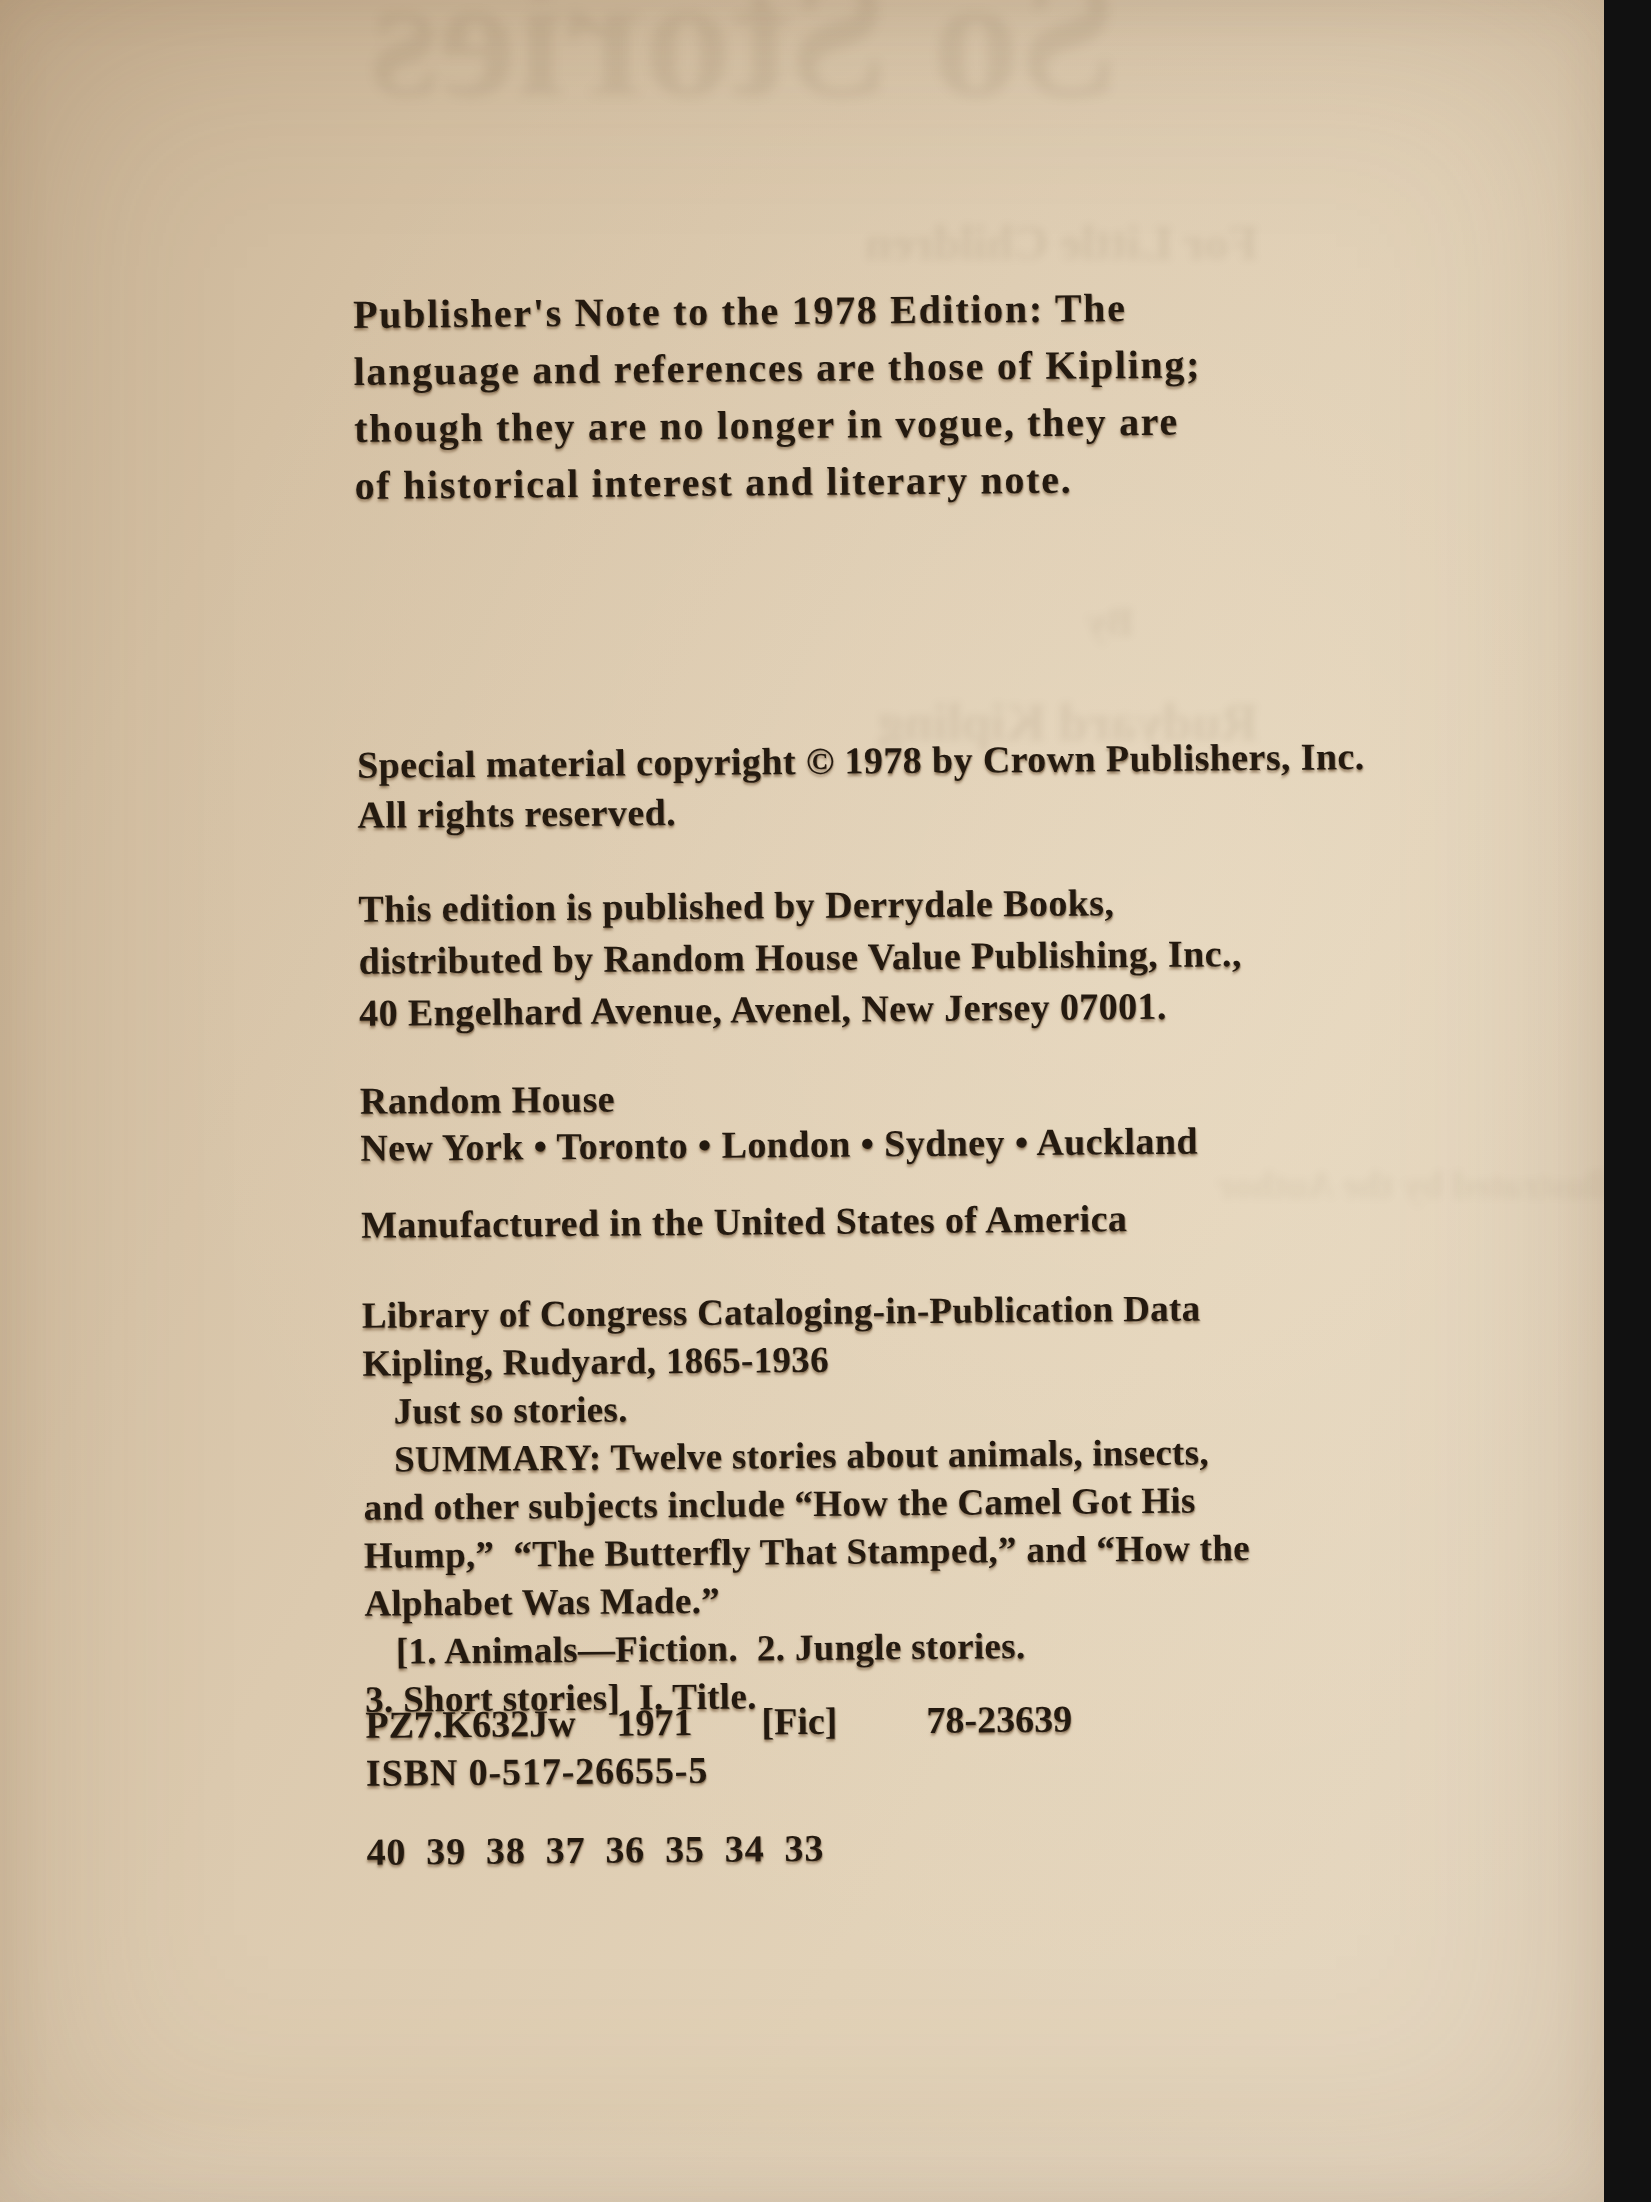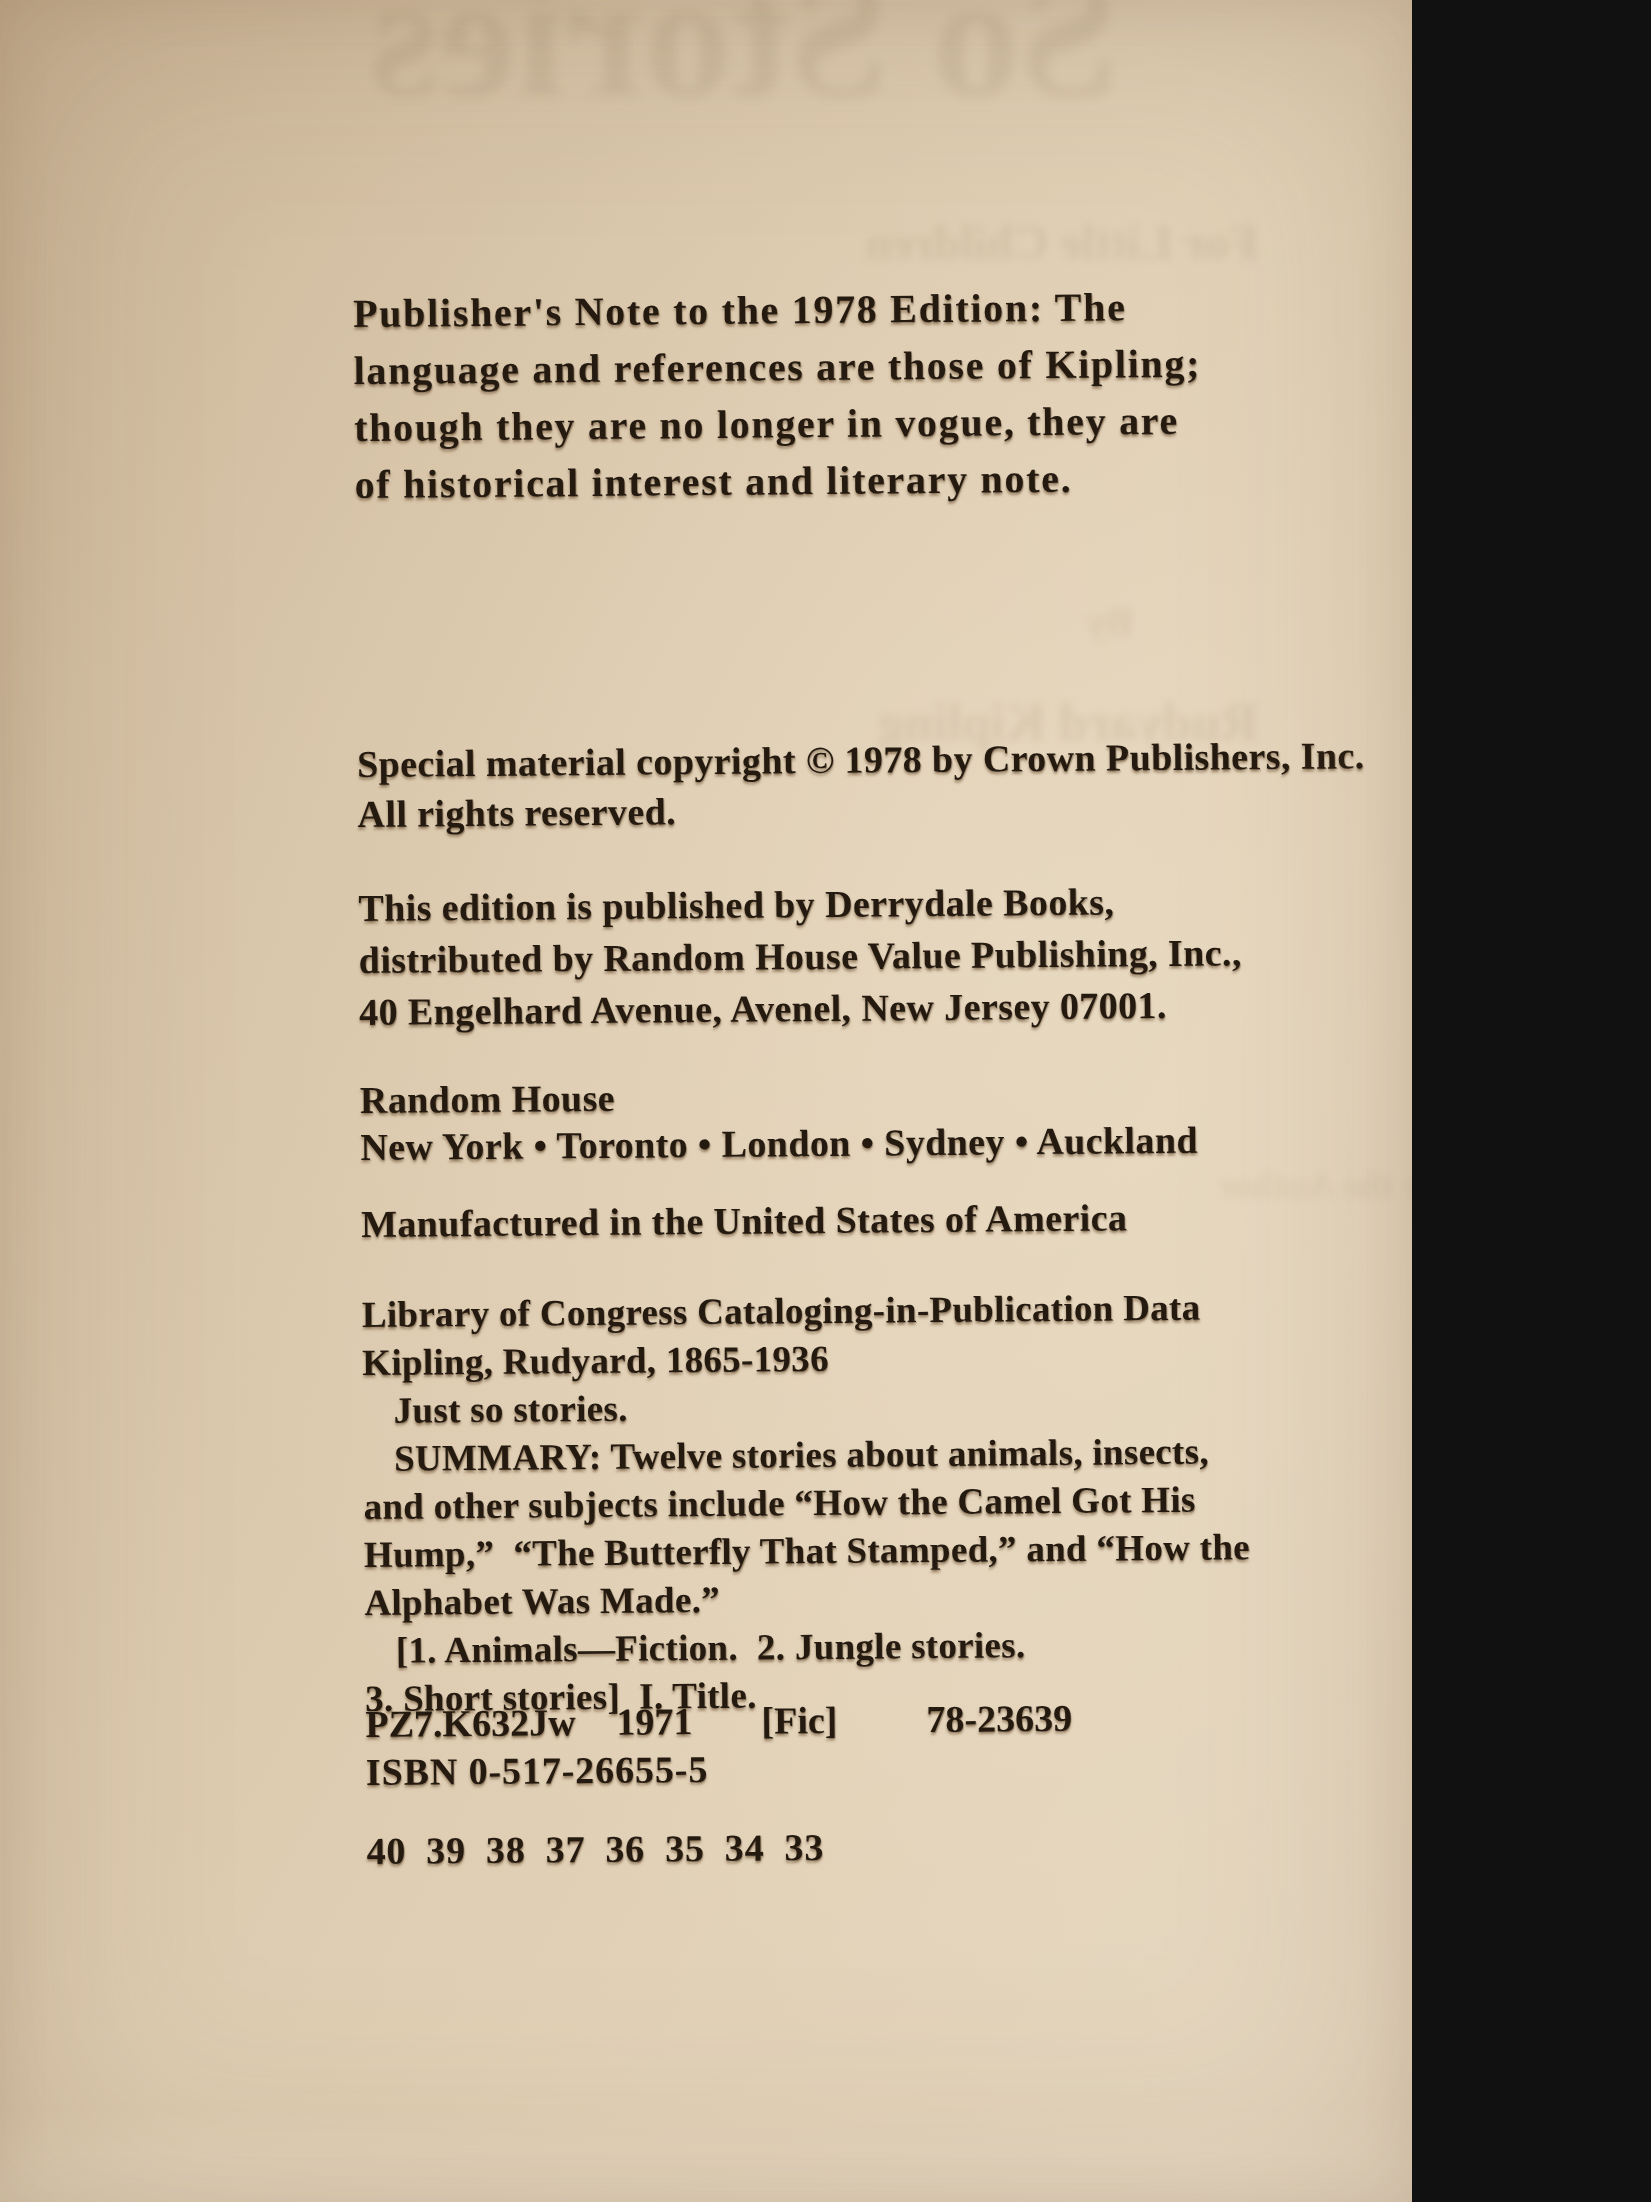--- a/index.html
+++ b/index.html
@@ -1,23 +1,24 @@
 <!DOCTYPE html>
 <html style="font-size:13.8px"><head>
 <meta charset="utf-8">
 <style>
   html,body { margin:0; padding:0; background:#111; }
   .photo {
     position:relative;
-    width:1412px; height:2203px;
+    width:1580px; height:2203px;
     overflow:hidden;
     background:
       radial-gradient(ellipse at 72% 42%, rgba(255,246,228,0.22), rgba(255,246,228,0) 62%),
       linear-gradient(118deg, #c8b294 0%, #d4c0a3 18%, #dccaaf 42%, #e2d2b8 68%, #e6d8c2 100%);
     font-family:"Liberation Serif","DejaVu Serif",serif;
+    padding-left:24px;
   }
   .photo::after {
     content:""; position:absolute; inset:0; pointer-events:none;
     box-shadow: inset 0 0 224px rgba(124,92,58,0.25), inset 0 0 52px rgba(124,92,58,0.12);
   }
   .bottom-sheen {
     position:absolute; left:0; right:0; bottom:0; height:95px;
     background:linear-gradient(rgba(243,232,214,0), rgba(240,229,211,0.45));
     pointer-events:none;
   }

